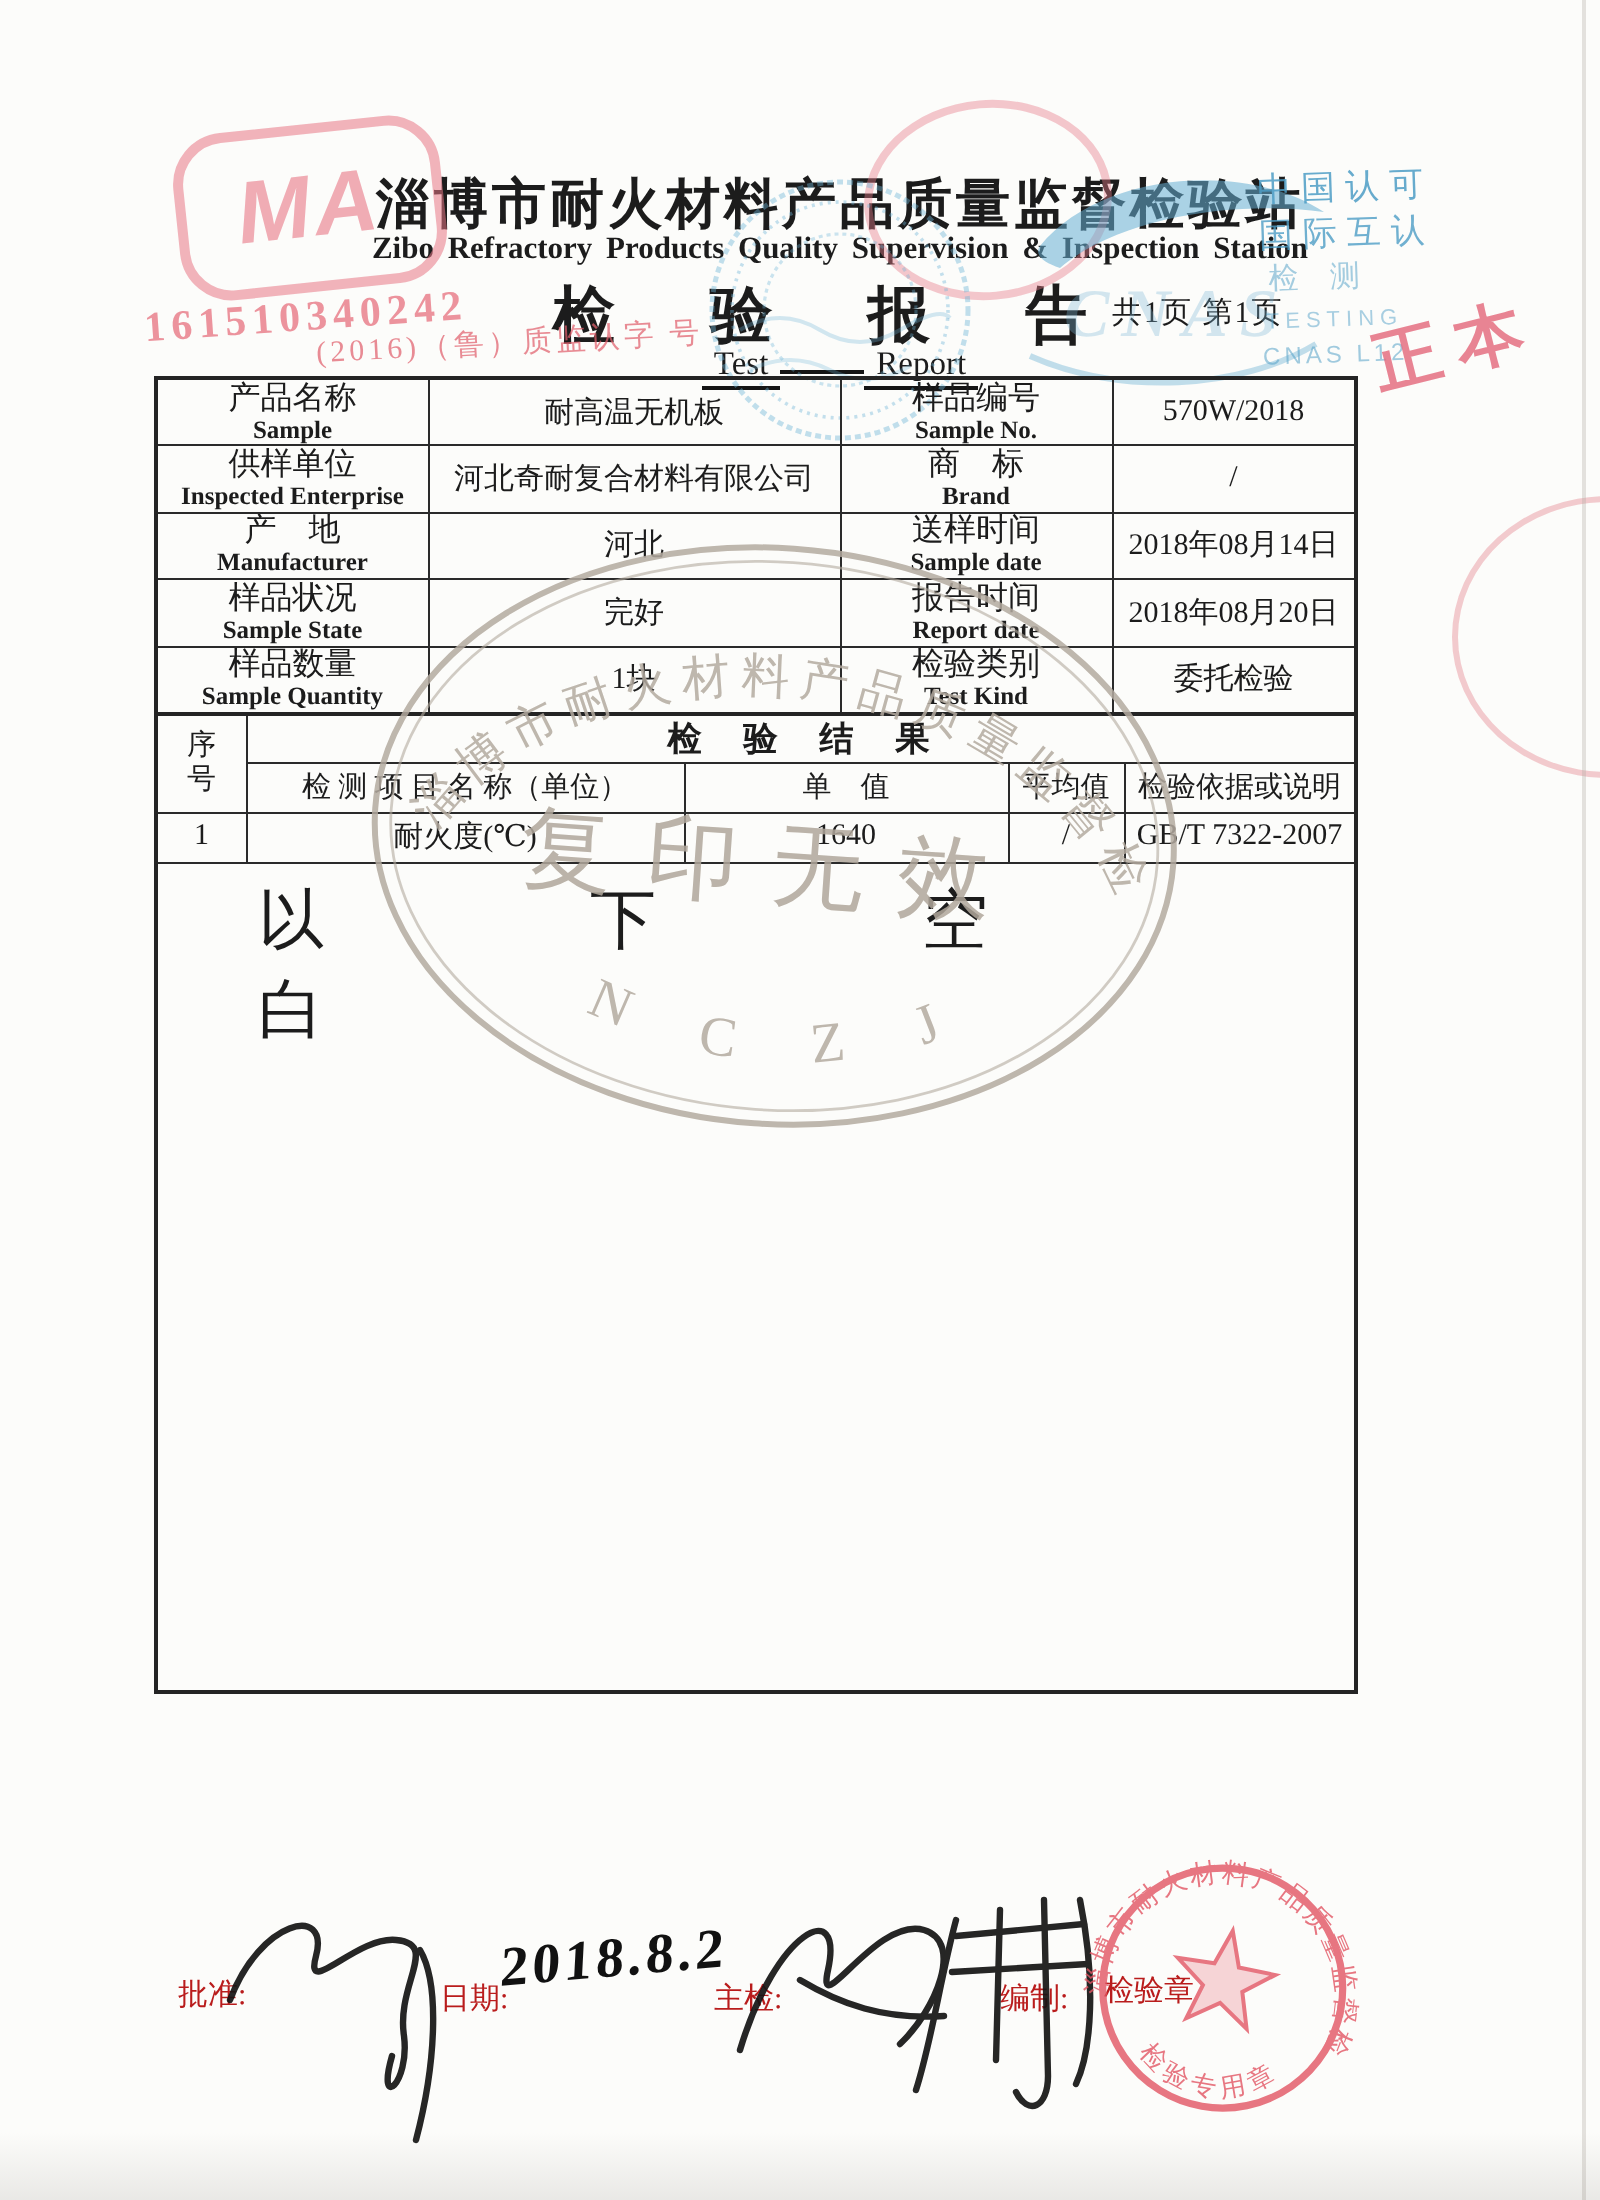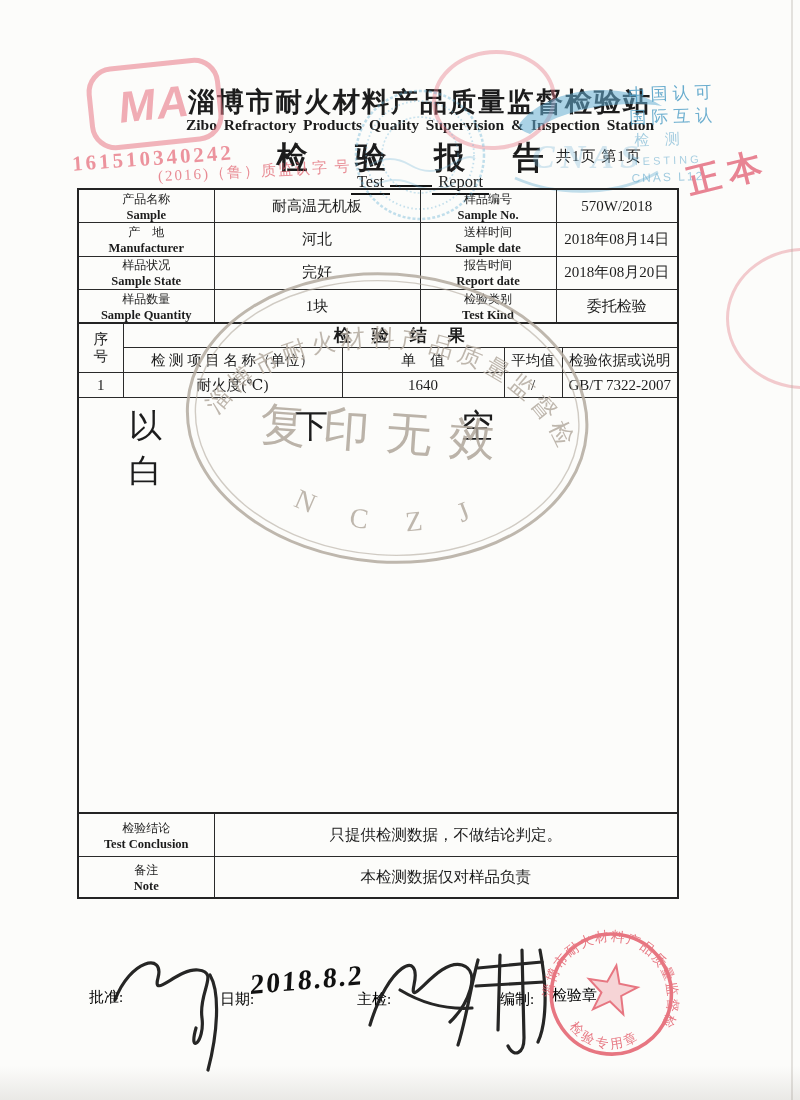--- a/index.html
+++ b/index.html
@@ -62,32 +62,32 @@
     border:3px solid rgba(226,120,132,.38);}
   .edge-line{left:791px;top:0;width:2px;height:1100px;background:rgba(180,174,166,.35);}
   
   .tbl-wrap{left:77px;top:188px;width:600px;}
   table{border-collapse:collapse;table-layout:fixed;width:600px;
     background:transparent;}
   table + table{margin-top:-1.6px;}
   td,th{border:1.6px solid #2a2a2a;text-align:center;vertical-align:middle;
     padding:0;font-weight:normal;overflow:hidden;}
   table{border:2.2px solid #242424;}
-  .lbl .cn{font-size:12px;line-height:17px;display:block;}
+  .lbl .cn{font-size:16px;line-height:17px;display:block;}
   .lbl .en{font-size:12.5px;line-height:14px;display:block;font-weight:bold;}
   .val{font-size:15px;}
   .res-title{font-size:17px;font-weight:bold;letter-spacing:2px;}
   .seq{font-size:14.5px;line-height:17px;}
   .res-h{font-size:14.5px;}
   .blank-cell{vertical-align:top;text-align:left;}
   .blank-note{font-size:33px;letter-spacing:50px;padding-left:50px;
     margin-top:6px;display:inline-block;}
   .concl-val{font-size:15.5px;}
   
-  .foot-label{font-size:15px;color:#000000;}
+  .foot-label{font-size:15px;color:#b91c1c;}
   .handdate{left:250px;top:964px;font-size:28px;font-weight:bold;
     transform:rotate(-5deg) skewX(-8deg);letter-spacing:2px;color:#111;}
   svg{display:block;}
 </style>
 </head>
 <body>
 
 <div id="page">
 
   <div class="abs org-cn">淄博市耐火材料产品质量监督检验站</div>
@@ -142,20 +142,32 @@
         <td class="lbl">
               <span class="cn">产品名称</span>
               <span class="en">Sample</span>
             </td>
         <td class="val">耐高温无机板</td>
         <td class="lbl">
               <span class="cn">样品编号</span>
               <span class="en">Sample No.</span>
             </td>
         <td class="val">570W/2018</td>
+      </tr>
+      <tr style="height:33.5px">
+        <td class="lbl">
+              <span class="cn">供样单位</span>
+              <span class="en">Inspected Enterprise</span>
+            </td>
+        <td class="val">河北奇耐复合材料有限公司</td>
+        <td class="lbl">
+              <span class="cn">商　标</span>
+              <span class="en">Brand</span>
+            </td>
+        <td class="val">/</td>
       </tr>
       <tr style="height:33.5px">
         <td class="lbl">
               <span class="cn">产　地</span>
               <span class="en">Manufacturer</span>
             </td>
         <td class="val">河北</td>
         <td class="lbl">
               <span class="cn">送样时间</span>
               <span class="en">Sample date</span>
@@ -214,42 +226,20 @@
         <td class="val">1640</td>
         <td class="val">/</td>
         <td class="val">GB/T 7322-2007</td>
       </tr>
       <tr style="height:415px">
         <td colspan="5" class="blank-cell"><span class="blank-note">以　下　空　白</span></td>
       </tr>
     </tbody>
       </table>
 
-    <table>
-      <colgroup>
-          <col style="width:136px">
-          <col style="width:464px">
-        </colgroup>
-      <tbody>
-          <tr style="height:43px">
-        <td class="lbl">
-              <span class="cn">检验结论</span>
-              <span class="en">Test Conclusion</span>
-            </td>
-        <td class="concl-val">只提供检测数据，不做结论判定。</td>
-      </tr>
-      <tr style="height:42px">
-        <td class="lbl">
-              <span class="cn">备注</span>
-              <span class="en">Note</span>
-            </td>
-        <td class="concl-val">本检测数据仅对样品负责</td>
-      </tr>
-    </tbody>
-      </table>
   </div>
 
   <svg class="abs stamp" style="left:175px;top:263px;" width="424" height="315" viewBox="0 0 424 315">
     <g transform="rotate(4 212 157)" opacity=".85">
       <ellipse cx="212" cy="155" rx="200" ry="144" fill="none" stroke="#b4aba0" stroke-width="3"></ellipse>
       <ellipse cx="212" cy="155" rx="192" ry="137" fill="none" stroke="#b4aba0" stroke-width="1.4" opacity=".7"></ellipse>
       <defs>
         <path id="ovalTop" d="M 32 190 A 183 130 0 0 1 392 190" fill="none"></path>
         <path id="ovalBottom" d="M 112 242 A 152 96 0 0 0 318 242" fill="none"></path>
       </defs>

